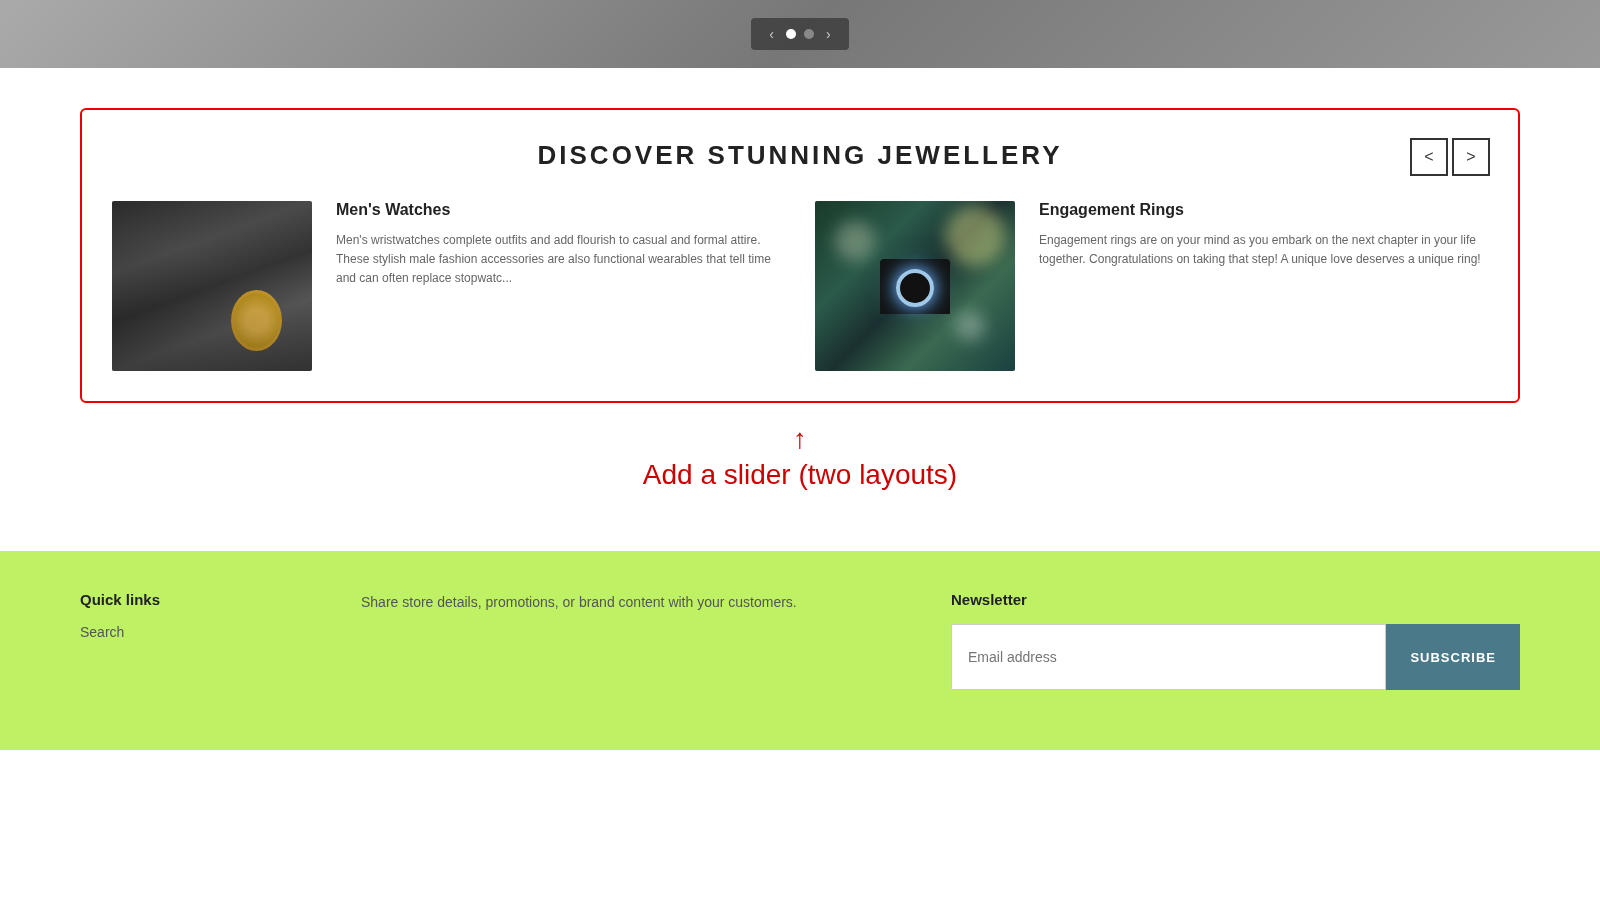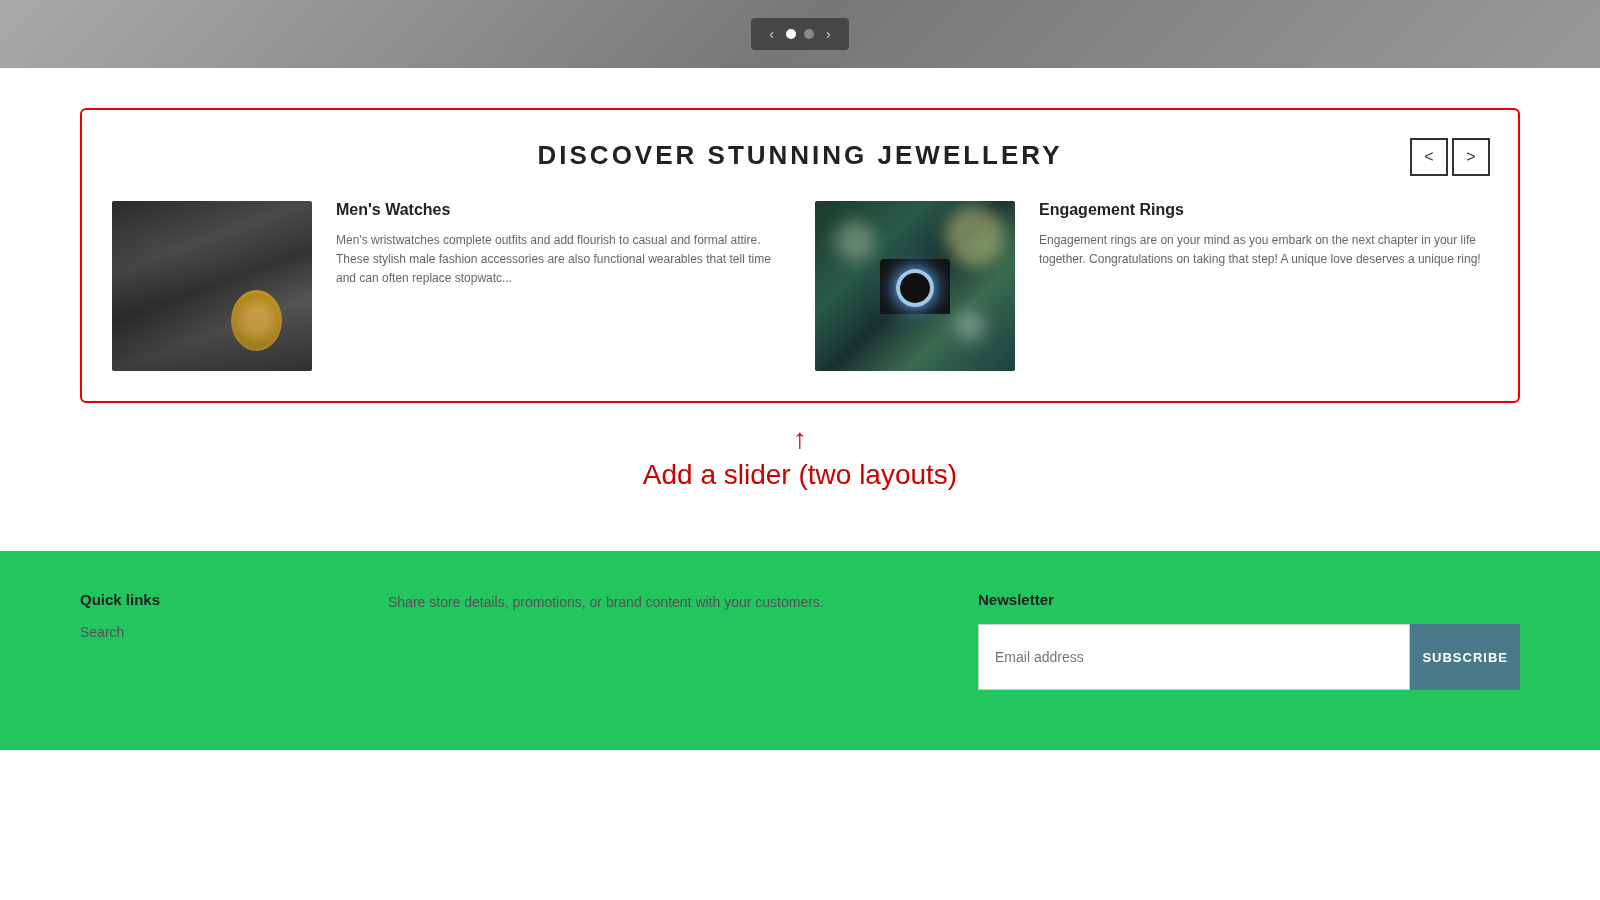--- a/index.html
+++ b/index.html
@@ -189,25 +189,25 @@
       margin-bottom: 4px;
     }
     .annotation-text {
       color: #cc0000;
       font-size: 28px;
       font-weight: 400;
     }
 
     
     .footer {
-      background: #22c55e;
+      background: #bef264;
       padding: 40px 80px 60px;
       display: grid;
       grid-template-columns: 260px 1fr 1fr;
-      gap: 48px;
+      gap: 21px;
     }
     .footer-section-title {
       font-size: 15px;
       font-weight: 700;
       color: #222;
       margin-bottom: 16px;
     }
     .footer-link {
       font-size: 14px;
       color: #555;
@@ -231,21 +231,21 @@
       border: 1px solid #ccc;
       font-size: 14px;
       color: #999;
       background: #fff;
       outline: none;
     }
     .subscribe-btn {
       background: #4a7a8a;
       color: #fff;
       border: none;
-      padding: 12px 12px;
+      padding: 12px 24px;
       font-size: 13px;
       font-weight: 700;
       letter-spacing: 1px;
       cursor: pointer;
       text-transform: uppercase;
     }
   </style>
 </head>
 <body>
 

